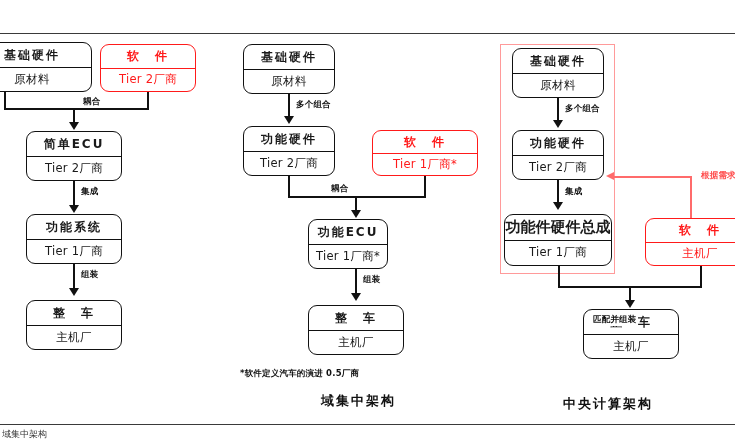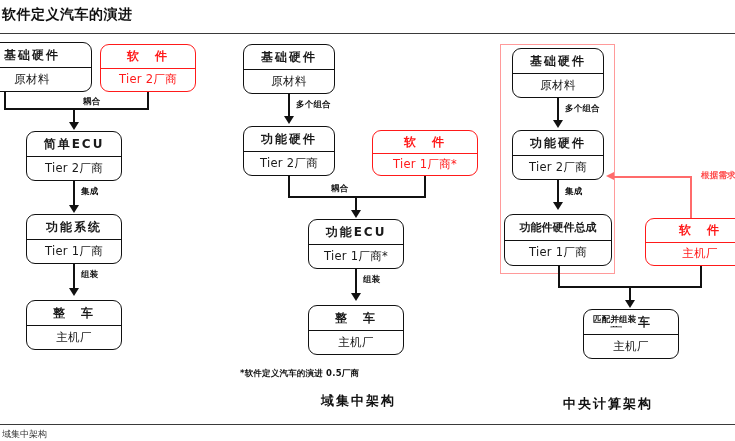--- a/index.html
+++ b/index.html
@@ -128,21 +128,20 @@
     font-size: 13px; font-weight: 700;
     color: #111; white-space: nowrap;
     letter-spacing: 2px;
   }
 </style>
 </head>
 <body>
 
 <div class="page">
 
-  <div class="title">软件定义汽车的演进</div>
   <div class="rule-top"></div>
 
   <div class="node" style="left:-28px; top:42px; width:120px; height:50px;">
     <div class="cell top">基础硬件</div>
     <div class="cell bottom">原材料</div>
   </div>
 
   <div class="node red" style="left:100px; top:44px; width:96px; height:48px;">
     <div class="cell top">软　件</div>
     <div class="cell bottom">Tier 2厂商</div>
@@ -198,21 +197,21 @@
     <div class="cell bottom">Tier 1厂商*</div>
   </div>
 
   <div class="ln v" style="left:288px; top:176px; height:22px;"></div>
   <div class="ln v" style="left:424px; top:176px; height:22px;"></div>
   <div class="ln h" style="left:288px; top:196px; width:138px;"></div>
   <div class="ln v" style="left:355px; top:196px; height:16px;"></div>
   <div class="arrow-down" style="left:351px; top:210px;"></div>
   <div class="edge-label" style="left:330px; top:183px;">耦合</div>
 
-  <div class="node" style="left:308px; top:219px; width:96px; height:50px;">
+  <div class="node" style="left:308px; top:219px; width:80px; height:50px;">
     <div class="cell top">功能ECU</div>
     <div class="cell bottom">Tier 1厂商*</div>
   </div>
 
   <div class="ln v" style="left:355px; top:269px; height:26px;"></div>
   <div class="arrow-down" style="left:351px; top:293px;"></div>
   <div class="edge-label" style="left:362px; top:274px;">组装</div>
 
   <div class="node" style="left:308px; top:305px; width:96px; height:50px;">
     <div class="cell top">整　车</div>
@@ -237,21 +236,21 @@
   <div class="node" style="left:512px; top:130px; width:92px; height:50px;">
     <div class="cell top">功能硬件</div>
     <div class="cell bottom">Tier 2厂商</div>
   </div>
 
   <div class="ln v" style="left:557px; top:180px; height:24px;"></div>
   <div class="arrow-down" style="left:553px; top:202px;"></div>
   <div class="edge-label" style="left:564px; top:186px;">集成</div>
 
   <div class="node" style="left:504px; top:214px; width:108px; height:52px;">
-    <div class="cell top" style="font-size:11px; letter-spacing:0;">功能件硬件总成</div>
+    <div class="cell top" style="font-size:15px; letter-spacing:0;">功能件硬件总成</div>
     <div class="cell bottom">Tier 1厂商</div>
   </div>
 
   <div class="node red" style="left:645px; top:218px; width:110px; height:48px;">
     <div class="cell top">软　件</div>
     <div class="cell bottom">主机厂</div>
   </div>
 
   <div class="ln v red-ln" style="left:690px; top:176px; height:42px;"></div>
   <div class="ln h red-ln" style="left:614px; top:176px; width:78px;"></div>

